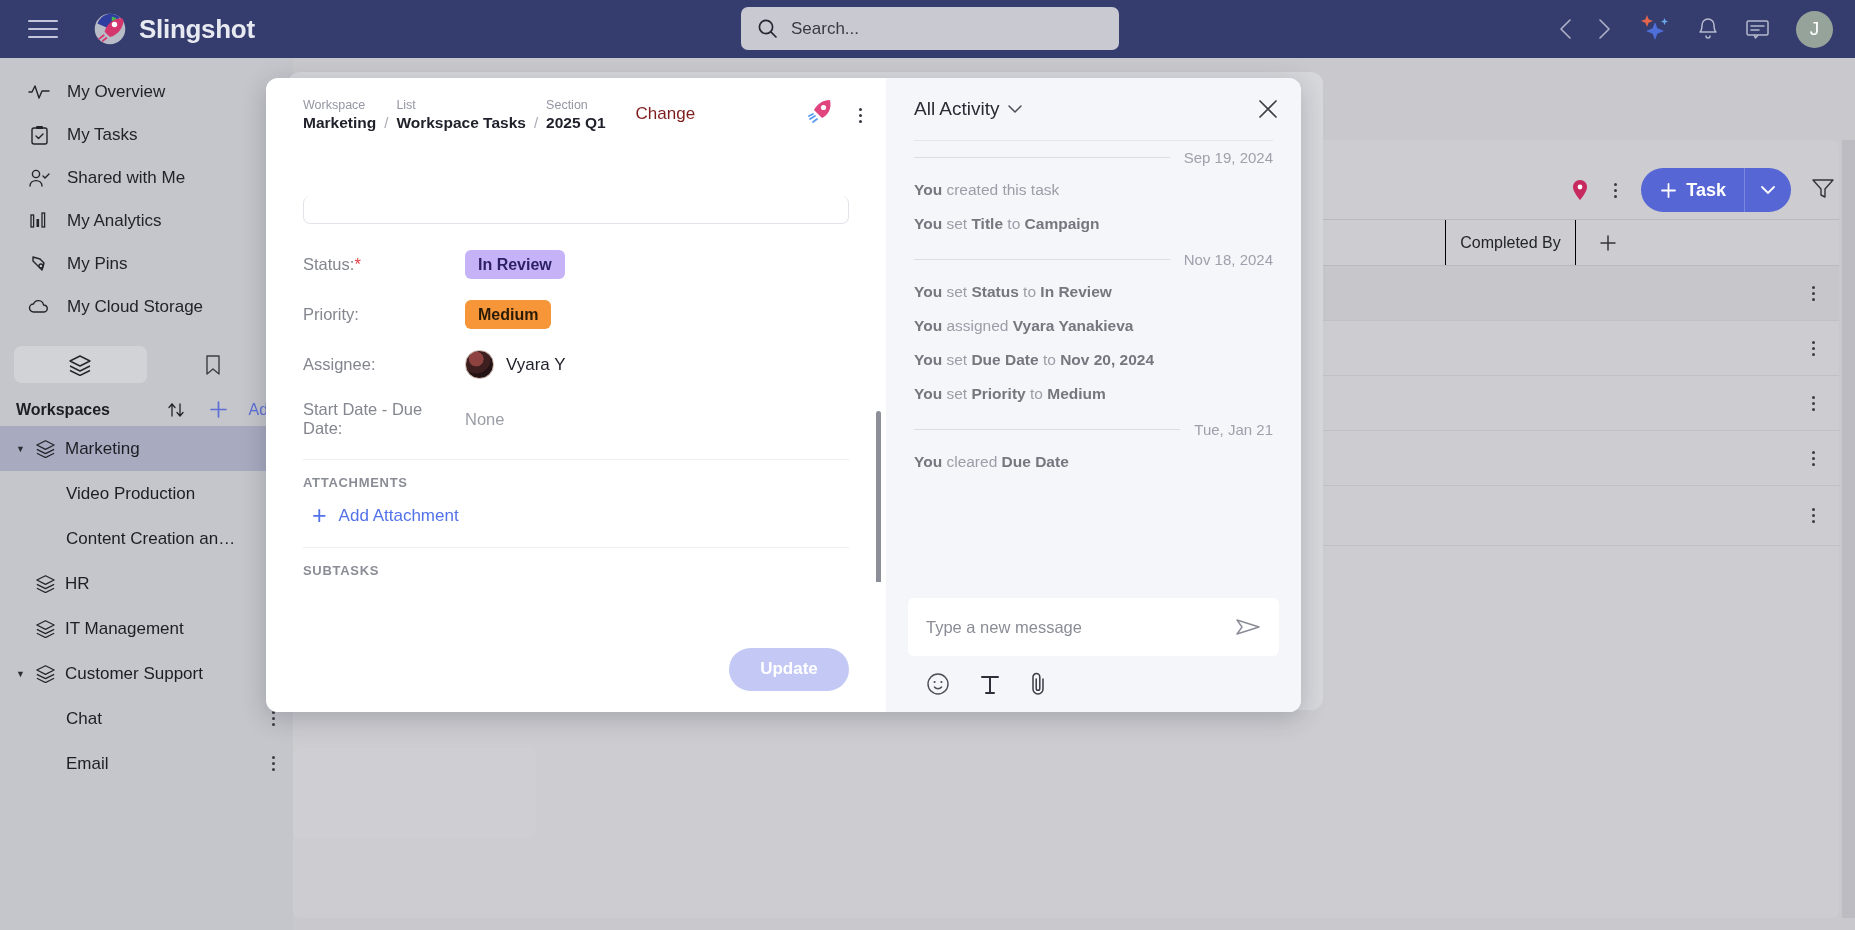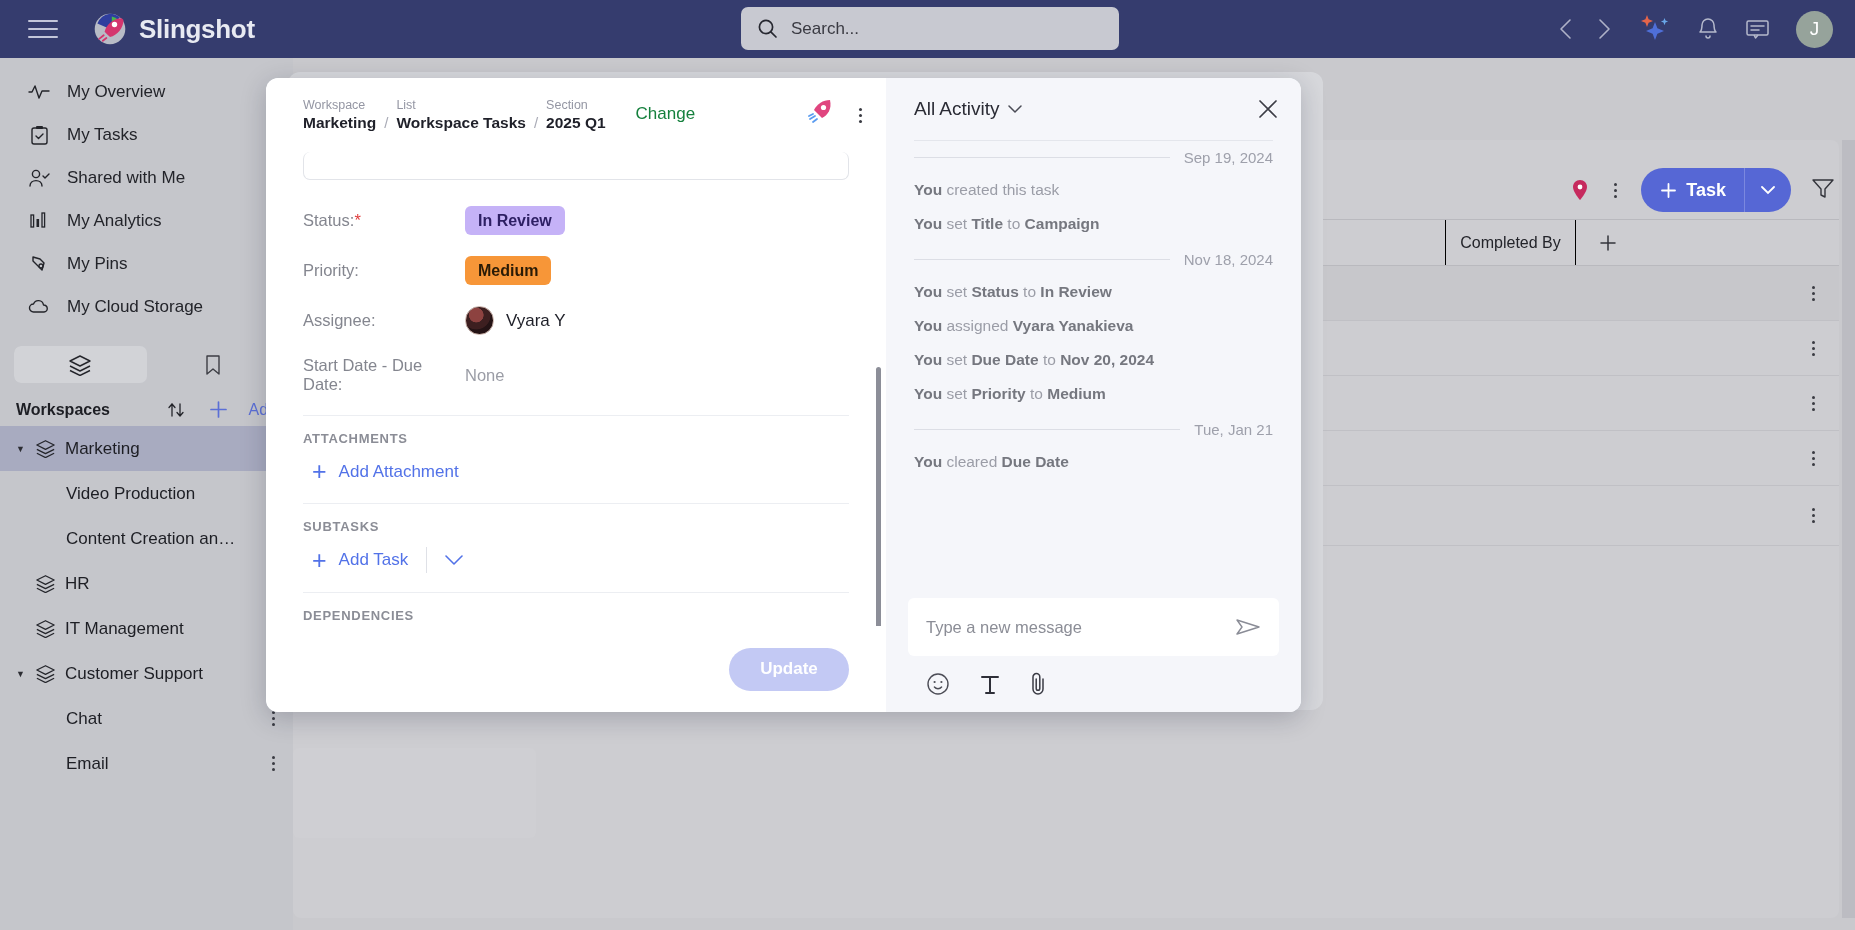--- a/index.html
+++ b/index.html
@@ -149,33 +149,33 @@
     width: 1035px; height: 634px;
     background: #f5f6fa; border-radius: 12px;
     display: flex; overflow: hidden; z-index: 10;
     box-shadow: 0 6px 26px rgba(20,22,45,0.22);
   }
 
   
   .mleft {
     width: 620px; height: 100%;
     background: #fff; border-radius: 12px 0 0 12px;
-    display: flex; flex-direction: column; position: relative;
+    display: flex; flex-direction: column; position: relative; gap: 44px;
   }
   .mhead {
     height: 74px; display: flex; align-items: center;
     padding: 0 20px 0 37px; flex: none;
   }
   .crumbs { display: flex; align-items: flex-end; gap: 8px; }
   .crumb { display: flex; flex-direction: column; gap: 2px; cursor: pointer; }
   .crumb .k { font-size: 12.5px; color: #9496a3; }
   .crumb .v { font-size: 15.5px; color: #1f2029; font-weight: bold; }
   .slash { font-size: 15px; color: #a9abb6; padding-bottom: 1px; }
   .change-link {
-    color: #15803d; font-size: 17px; margin-left: 30px;
+    color: #7f1d1d; font-size: 17px; margin-left: 30px;
     cursor: pointer; padding-bottom: 2px;
   }
   .mhead-right { margin-left: auto; display: flex; align-items: center; gap: 22px; }
 
   .mbody { flex: 1; position: relative; overflow: hidden; padding: 0 37px; }
   .desc-box {
     height: 28px; border: 1px solid #e2e4e9; border-radius: 7px;
     border-top: none; margin-bottom: 26px;
   }
   .frow { display: flex; align-items: center; margin-bottom: 21px; }

